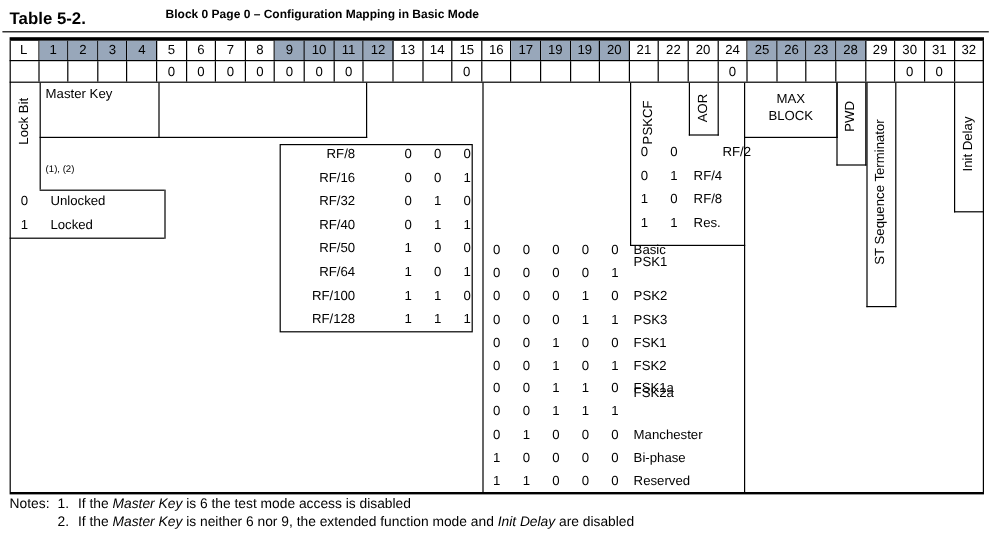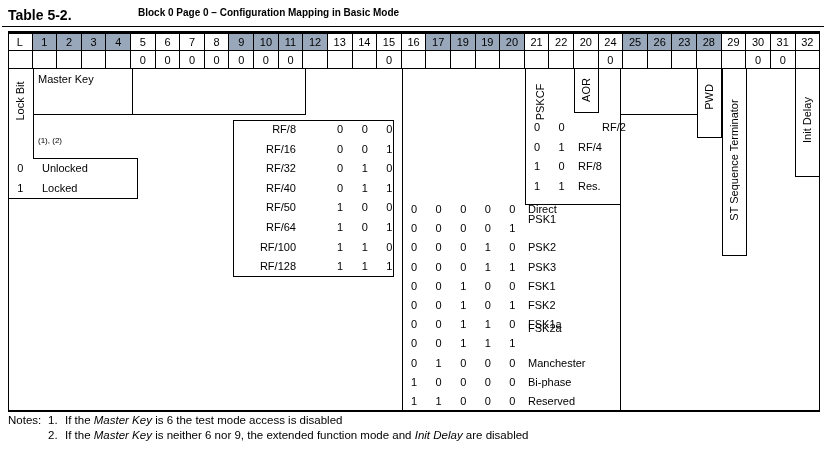--- a/index.html
+++ b/index.html
@@ -136,20 +136,24 @@
   <div class="ln" style="left:401.7px;top:69px;width:1px;height:341px;"></div>
   <div class="ln" style="left:620px;top:69px;width:1px;height:341px;"></div>
 
   <div class="box" style="left:524.7px;top:69px;width:96px;height:136px;border-left:1px solid #000;border-bottom:1px solid #000;"></div>
   <div class="vlabel" style="left:465px;top:94px;">PSKCF</div>
 
   <div class="box" style="left:574px;top:69px;width:25px;height:44px;border-left:1px solid #000;border-right:1px solid #000;border-bottom:1px solid #000;"></div>
   <div class="vlabel" style="left:511px;top:82px;">AOR</div>
 
   <div class="box" style="left:620px;top:69px;width:78px;height:46px;border-right:1px solid #000;border-bottom:1px solid #000;"></div>
+  <div class="hdr2" style="left:620px;top:76px;width:78px;">
+    <div>MAX</div>
+    <div>BLOCK</div>
+  </div>
 
   <div class="box" style="left:697px;top:69px;width:25px;height:69px;border-left:1px solid #000;border-right:1px solid #000;border-bottom:1px solid #000;"></div>
   <div class="vlabel" style="left:634px;top:89px;">PWD</div>
 
   <div class="box" style="left:721.7px;top:69px;width:25px;height:187px;border-left:1px solid #000;border-right:1px solid #000;border-bottom:1px solid #000;"></div>
   <div class="vlabel" style="left:659px;top:152px;">ST Sequence Terminator</div>
 
   <div class="box" style="left:794.7px;top:69px;width:25px;height:108px;border-left:1px solid #000;border-bottom:1px solid #000;"></div>
   <div class="vlabel" style="left:732px;top:112px;">Init Delay</div>
 
@@ -195,21 +199,21 @@
     <div class="bit" style="left: 377.091px; top: 237.6px;">0</div>
     <div class="rlabel" style="left: 233px; top: 257.2px; width: 63px;">RF/128</div>
     <div class="bit" style="left: 327.879px; top: 257.2px;">1</div>
     <div class="bit" style="left: 352.485px; top: 257.2px;">1</div>
     <div class="bit" style="left: 377.091px; top: 257.2px;">1</div>
     <div class="bit" style="left: 401.697px; top: 200px; height: 19.2px; line-height: 19.2px;">0</div>
     <div class="bit" style="left: 426.303px; top: 200px; height: 19.2px; line-height: 19.2px;">0</div>
     <div class="bit" style="left: 450.909px; top: 200px; height: 19.2px; line-height: 19.2px;">0</div>
     <div class="bit" style="left: 475.515px; top: 200px; height: 19.2px; line-height: 19.2px;">0</div>
     <div class="bit" style="left: 500.121px; top: 200px; height: 19.2px; line-height: 19.2px;">0</div>
-    <div class="llabel" style="left: 528px; top: 200px; height: 19.2px; line-height: 19.2px;">Direct</div>
+    <div class="llabel" style="left: 528px; top: 200px; height: 19.2px; line-height: 19.2px;">Basic</div>
     <div class="bit" style="left: 401.697px; top: 219.2px; height: 19.2px; line-height: 19.2px;">0</div>
     <div class="bit" style="left: 426.303px; top: 219.2px; height: 19.2px; line-height: 19.2px;">0</div>
     <div class="bit" style="left: 450.909px; top: 219.2px; height: 19.2px; line-height: 19.2px;">0</div>
     <div class="bit" style="left: 475.515px; top: 219.2px; height: 19.2px; line-height: 19.2px;">0</div>
     <div class="bit" style="left: 500.121px; top: 219.2px; height: 19.2px; line-height: 19.2px;">1</div>
     <div class="llabel" style="left: 528px; top: 210px; height: 19.2px; line-height: 19.2px;">PSK1</div>
     <div class="bit" style="left: 401.697px; top: 238.4px; height: 19.2px; line-height: 19.2px;">0</div>
     <div class="bit" style="left: 426.303px; top: 238.4px; height: 19.2px; line-height: 19.2px;">0</div>
     <div class="bit" style="left: 450.909px; top: 238.4px; height: 19.2px; line-height: 19.2px;">0</div>
     <div class="bit" style="left: 475.515px; top: 238.4px; height: 19.2px; line-height: 19.2px;">1</div>

